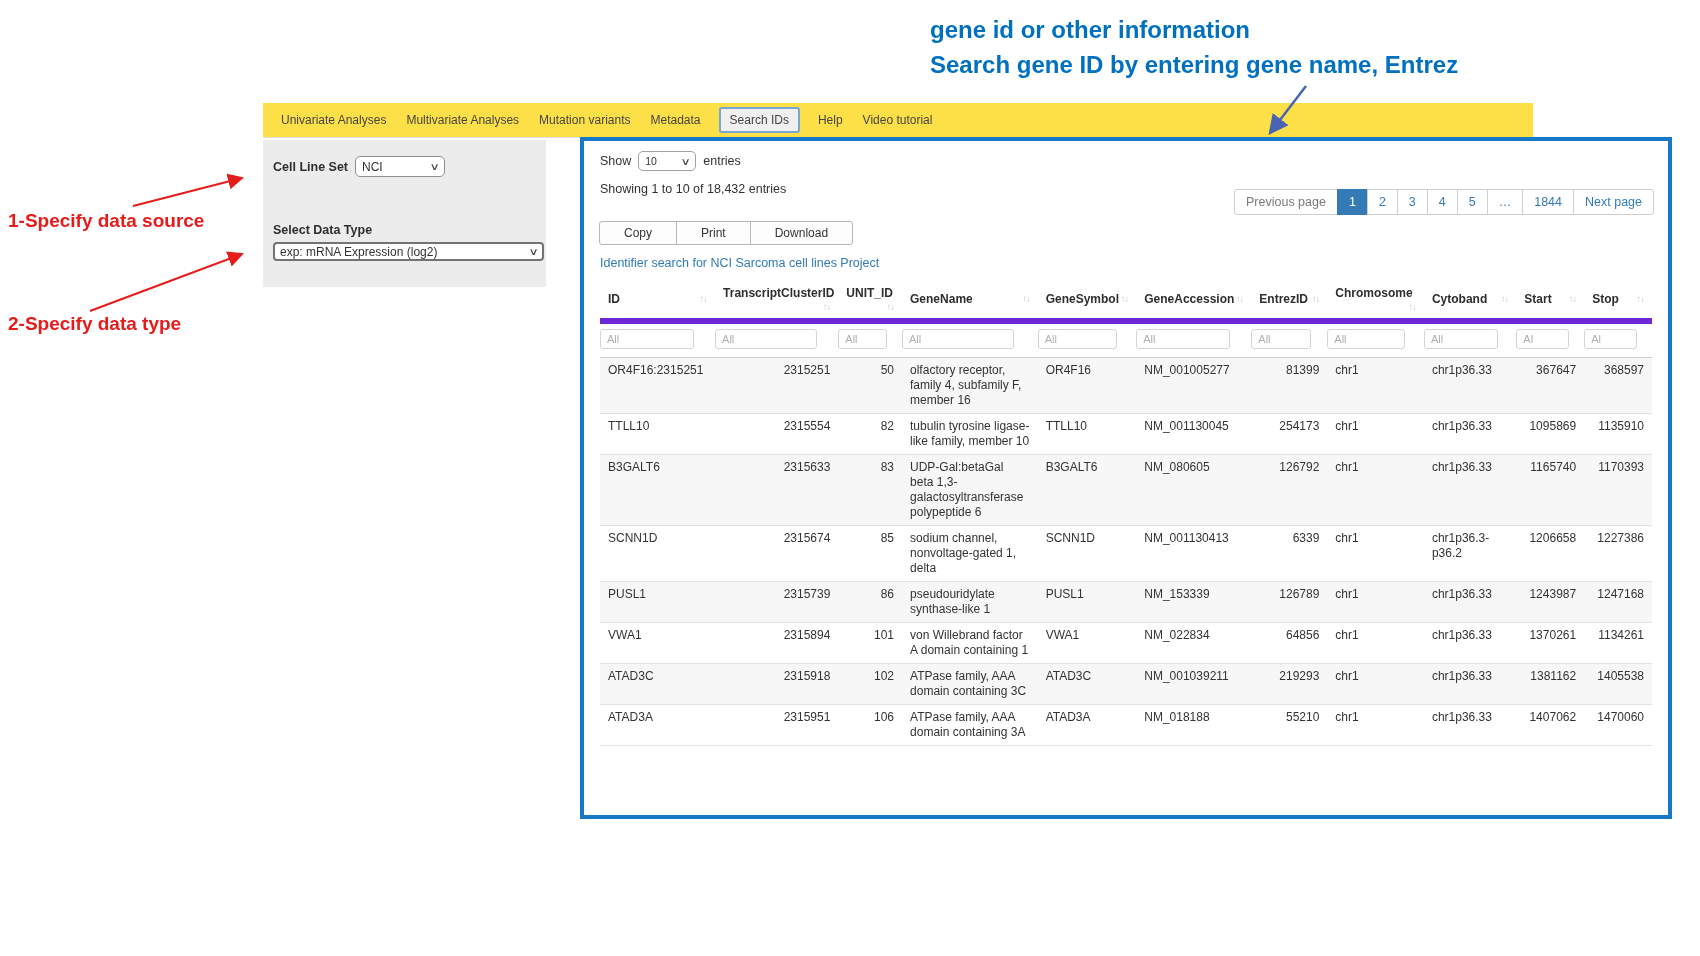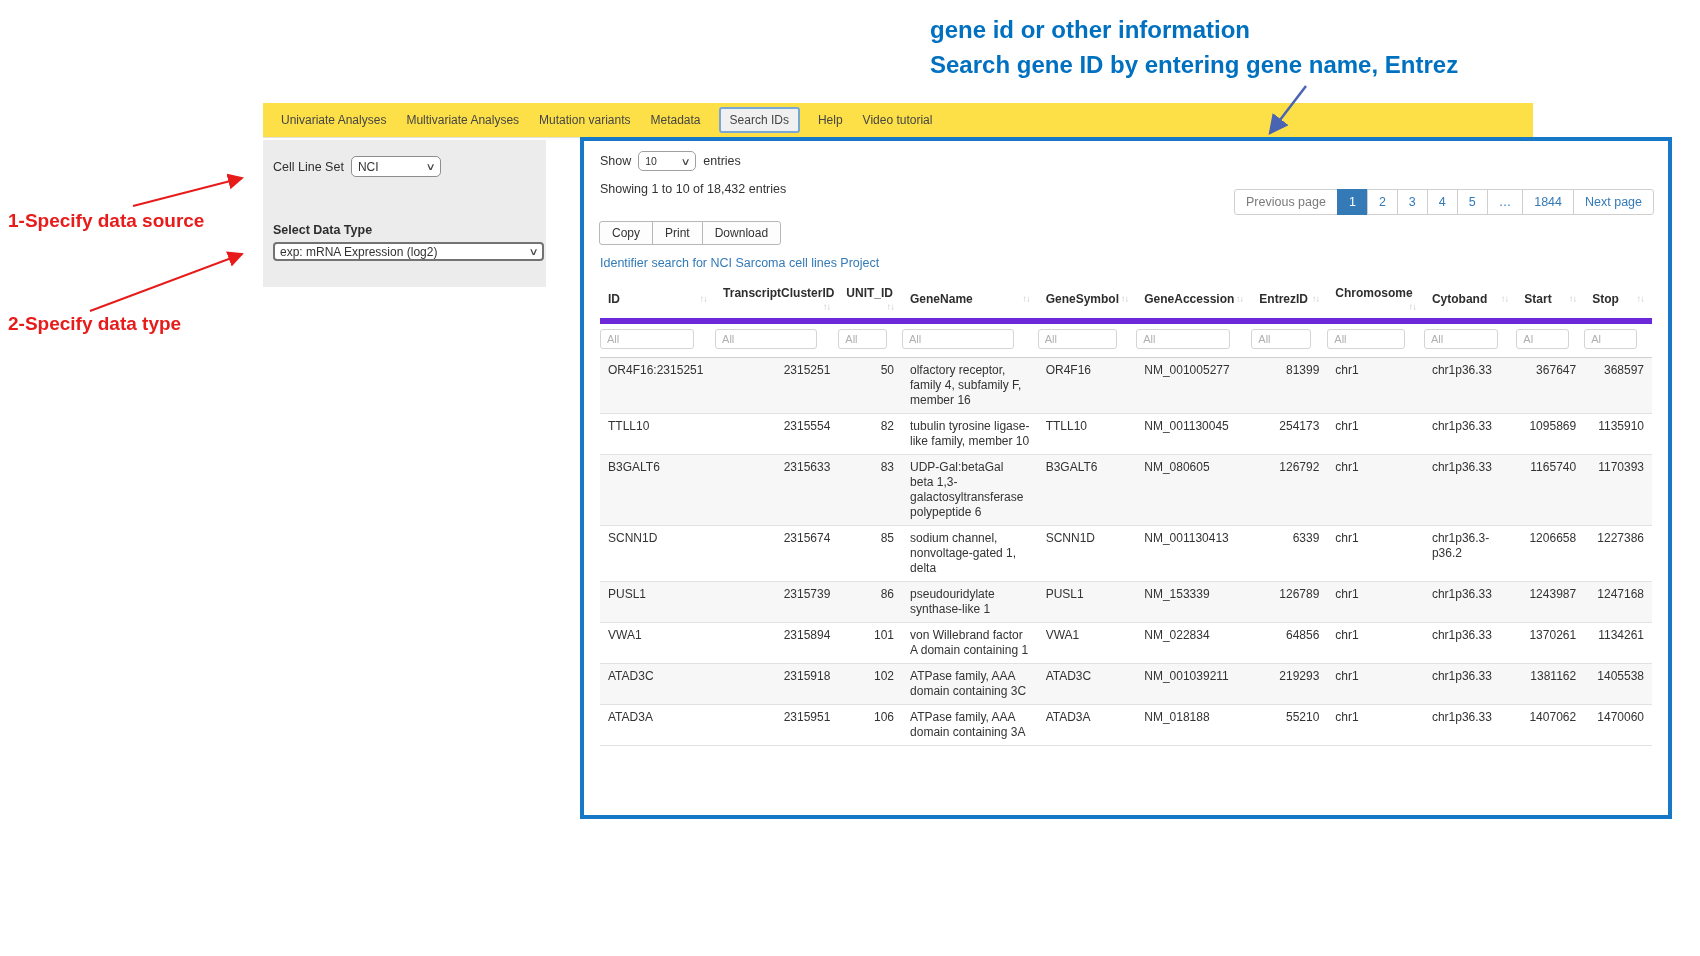--- a/index.html
+++ b/index.html
@@ -14,39 +14,39 @@
   .note1{top:210px;}
   .note2{top:313px;}
   
   .navbar{position:absolute;left:263px;top:103px;width:1270px;height:34px;background:#fde047;border-bottom:1px solid #e0e0e0;z-index:1;}
   .tabs{display:flex;align-items:center;height:100%;padding-left:8px;}
   .tab{font-size:12px;color:#454545;margin:0 10px;white-space:nowrap;text-decoration:none;cursor:pointer;}
   .tab.active{border:2px solid #76a7d7;border-radius:3px;background:#f0f0f1;padding:4px 9px;margin:0 8px;}
   
   .sidebar{position:absolute;left:263px;top:140px;width:283px;height:147px;background:#ececec;box-sizing:border-box;padding:16px 10px;z-index:1;}
   .side-row{display:flex;align-items:center;gap:7px;}
-  .lbl{font-size:12.5px;font-weight:400;color:#2e2e2e;white-space:nowrap;}
+  .lbl{font-size:12.5px;font-weight:700;color:#2e2e2e;white-space:nowrap;}
   .select{display:inline-flex;align-items:center;justify-content:space-between;background:#fff;box-sizing:border-box;cursor:pointer;}
   .select .chev{color:#444;font-size:10px;margin-left:4px;transform:scaleX(1.4);}
   .select.sm{width:90px;height:21px;border:1px solid #8e8e8e;border-radius:5px;font-size:12px;padding:0 6px;}
   .lbl2{margin-top:46px;font-size:12.5px;font-weight:700;color:#2e2e2e;}
   .select.big{margin-top:5px;width:271px;height:19px;border:2px solid #737373;border-radius:4px;font-size:12px;padding:0 5px;}
   
   .panel{position:absolute;left:580px;top:137px;width:1092px;height:682px;border:4px solid #1878c8;background:#fff;box-sizing:border-box;padding:8px 16px;overflow:hidden;z-index:2;}
   .show-row{display:flex;align-items:center;gap:7px;font-size:12.5px;margin-top:2px;}
   .select.entries{width:58px;height:20px;border:1px solid #a0a0a0;border-radius:5px;font-size:10.5px;padding:0 6px;color:#333;}
   .showing{font-size:12.5px;margin-top:11px;}
   .pager{position:absolute;right:14px;top:48px;display:flex;font-size:12.5px;}
   .pages{display:contents;}
   .pg{border:1px solid #cfcfcf;background:#fff;color:#337ab7;padding:5px 11px;margin-left:-1px;text-decoration:none;cursor:pointer;white-space:nowrap;}
   .pg.prev{color:#7a7a7a;border-radius:3px 0 0 3px;}
   .pg.next{border-radius:0 3px 3px 0;}
   .pg.active{background:#337ab7;border-color:#337ab7;color:#fff;}
   .btn-group{margin-top:25px;display:flex;}
-  .btn{font-family:inherit;font-size:12px;color:#333;background:#fdfdfd;border:1px solid #b7b7b7;padding:4px 12px;margin-left:-1px;cursor:pointer;}
+  .btn{font-family:inherit;font-size:12px;color:#333;background:#fdfdfd;border:1px solid #b7b7b7;padding:4px 24px;margin-left:-1px;cursor:pointer;}
   .btn:first-of-type{border-radius:3px 0 0 3px;}
   .btn:last-of-type{border-radius:0 3px 3px 0;}
   .id-link{display:inline-block;margin:11px 0 6px 0;font-size:12.5px;color:#337ab7;text-decoration:none;cursor:pointer;}
   
   table{width:100%;border-collapse:collapse;table-layout:fixed;margin-top:4px;}
   th{ text-align:left;font-size:12px;font-weight:700;color:#2e2e2e;padding:6px 8px;border-bottom:6px solid #6d28d9;white-space:nowrap;overflow:hidden;cursor:pointer;}
   .sort{float:right;color:#c9c9c9;font-size:9.5px;letter-spacing:-1px;margin-top:1px;}
   .flt td{padding:5px 8px 8px 0;border-bottom:1px solid #cfcfcf;}
   .flt input{width:88%;box-sizing:border-box;border:1px solid #d4d4d4;border-radius:3px;padding:3px 6px;font-size:11px;font-family:inherit;color:#555;}
   .flt input::placeholder{color:#b0b0b0;}

